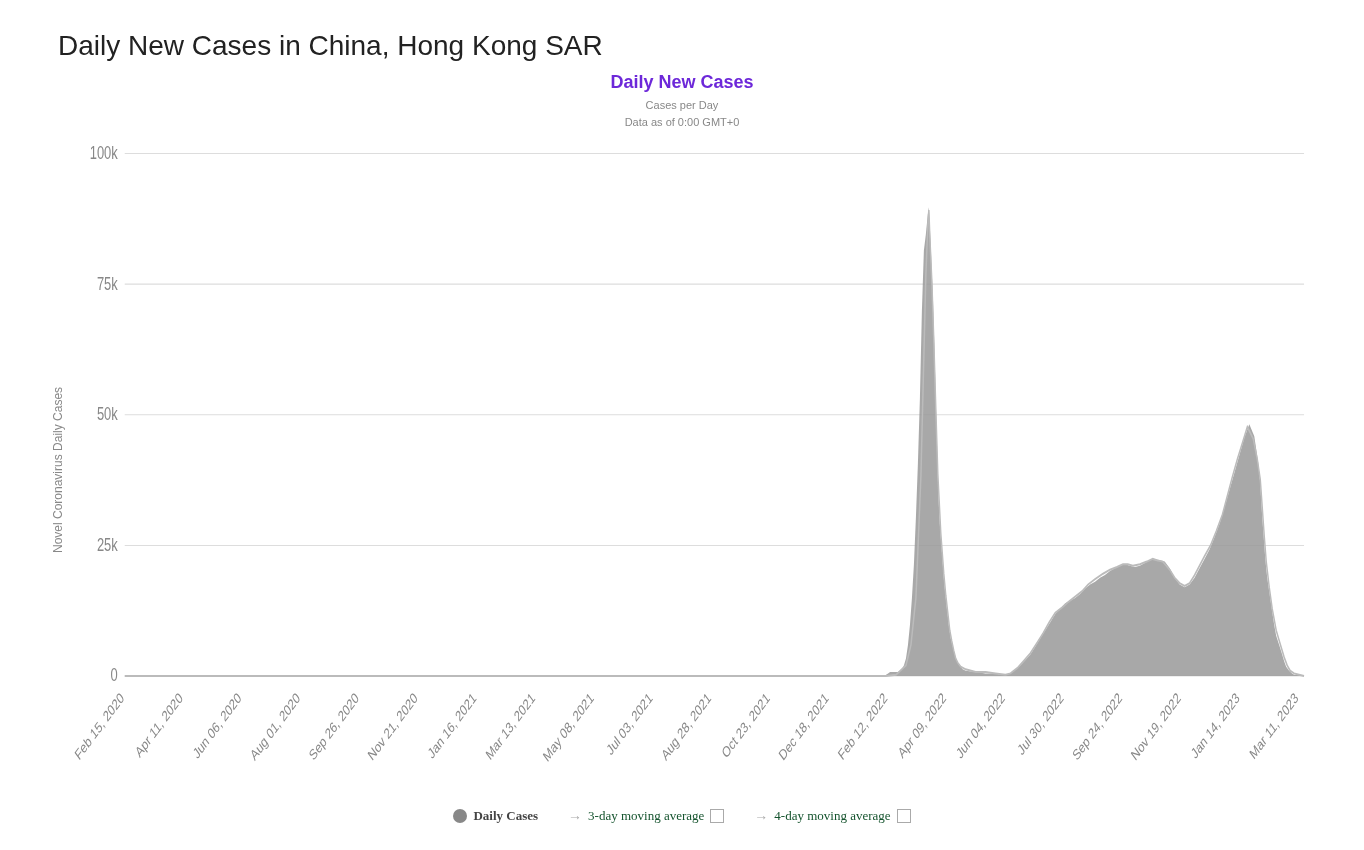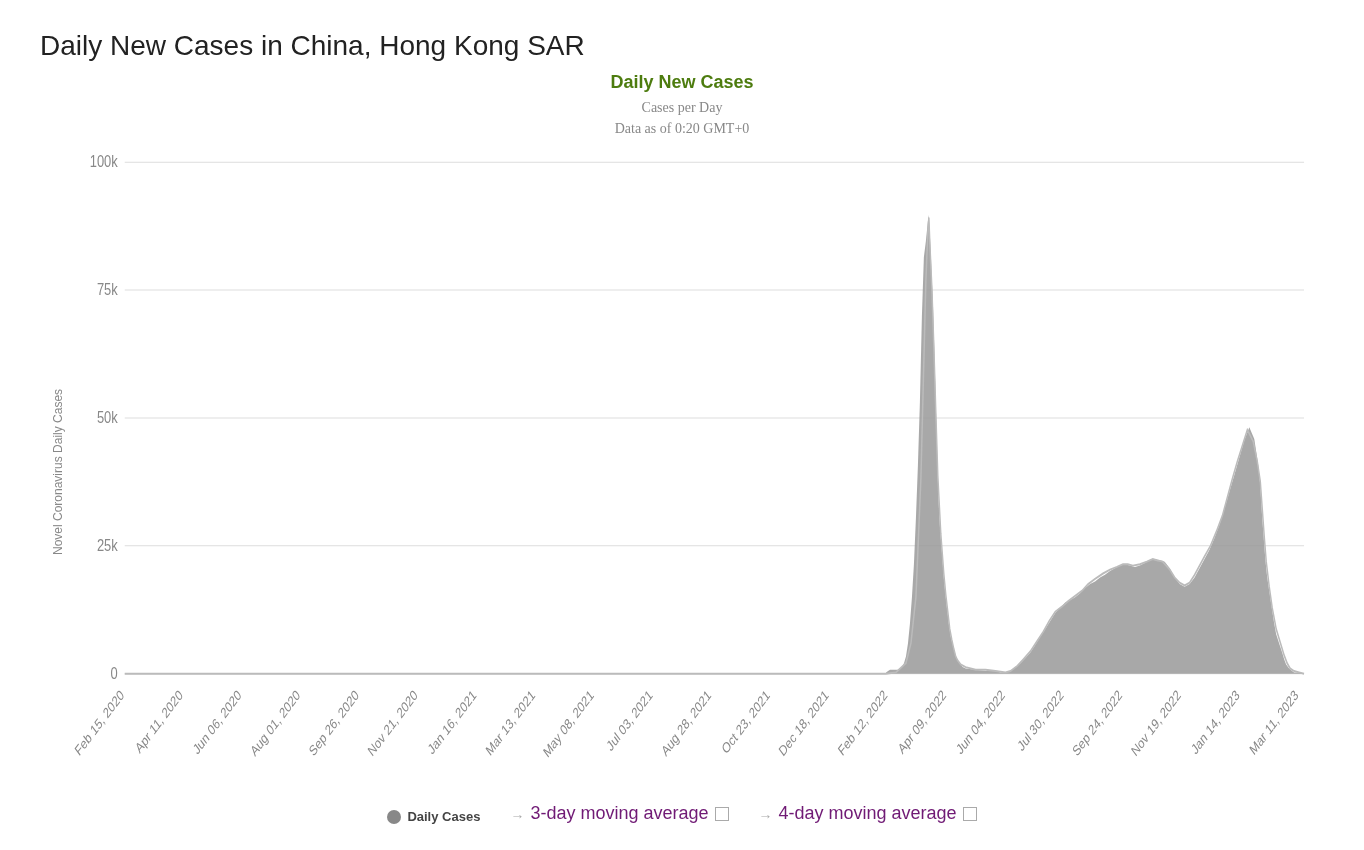--- a/index.html
+++ b/index.html
@@ -15,40 +15,40 @@
       width: 1364px;
       height: 850px;
       display: flex;
       flex-direction: column;
     }
     .page-title {
       font-size: 28px;
       font-weight: 400;
       color: #222;
       margin-bottom: 10px;
+      margin-left: 18px;
     }
     .chart-wrapper {
       flex: 1;
       display: flex;
       flex-direction: column;
       align-items: center;
     }
     .chart-title {
       font-size: 18px;
       font-weight: 700;
-      color: #4d7c0f;
+      color: #6d28d9;
       margin-bottom: 4px;
     }
     .chart-subtitle {
-      font-size: 14px;
+      font-size: 11px;
       color: #888;
       text-align: center;
       line-height: 1.5;
       margin-bottom: 10px;
-      font-family: Liberation Serif, serif;
     }
     .chart-area {
       display: flex;
       flex-direction: row;
       width: 100%;
       flex: 1;
     }
     .y-axis-label {
       writing-mode: vertical-rl;
       transform: rotate(180deg);
@@ -71,27 +71,28 @@
       position: relative;
       margin-right: 10px;
       text-decoration: underline;
     }
     svg.chart-svg {
       width: 100%;
       height: 100%;
     }
     .legend {
       display: flex;
-      align-items: flex-end;
+      align-items: flex-start;
       justify-content: center;
       gap: 30px;
       margin-top: 8px;
       font-size: 13px;
       color: #444;
       padding-bottom: 6px;
+      font-family: Liberation Serif, serif;
     }
     .legend-item {
       display: flex;
       align-items: center;
       gap: 6px;
     }
     .legend-dot {
       width: 14px;
       height: 14px;
       border-radius: 50%;
@@ -108,34 +109,34 @@
       border: 1.5px solid #aaa;
       background: #fff;
       flex-shrink: 0;
     }
     .legend-label {
       font-weight: 700;
       font-size: 13px;
     }
     .legend-label-light {
       font-weight: 400;
-      font-size: 18px;
-      color: #701a75;
+      font-size: 13px;
+      color: #14532d;
     }
   </style>
 </head>
 <body>
 
 <div class="page-container">
   <div class="page-title">Daily New Cases in China, Hong Kong SAR</div>
   <div class="chart-wrapper">
     <div class="chart-title">Daily New Cases</div>
     <div class="chart-subtitle">
       <span>Cases per Day</span><br>
-      <span>Data as of 0:20 GMT+0</span>
+      <span>Data as of 0:00 GMT+0</span>
     </div>
     <div class="chart-area">
       <div class="y-axis-label">Novel Coronavirus Daily Cases</div>
       <div class="chart-inner">
         <div class="chart-plot">
           <svg class="chart-svg" viewBox="0 0 1250 490" preserveAspectRatio="none">
 
             <line x1="55" y1="10" x2="1240" y2="10" stroke="#ddd" stroke-width="0.8"></line>
             <line x1="55" y1="107" x2="1240" y2="107" stroke="#ddd" stroke-width="0.8"></line>
             <line x1="55" y1="204" x2="1240" y2="204" stroke="#ddd" stroke-width="0.8"></line>

